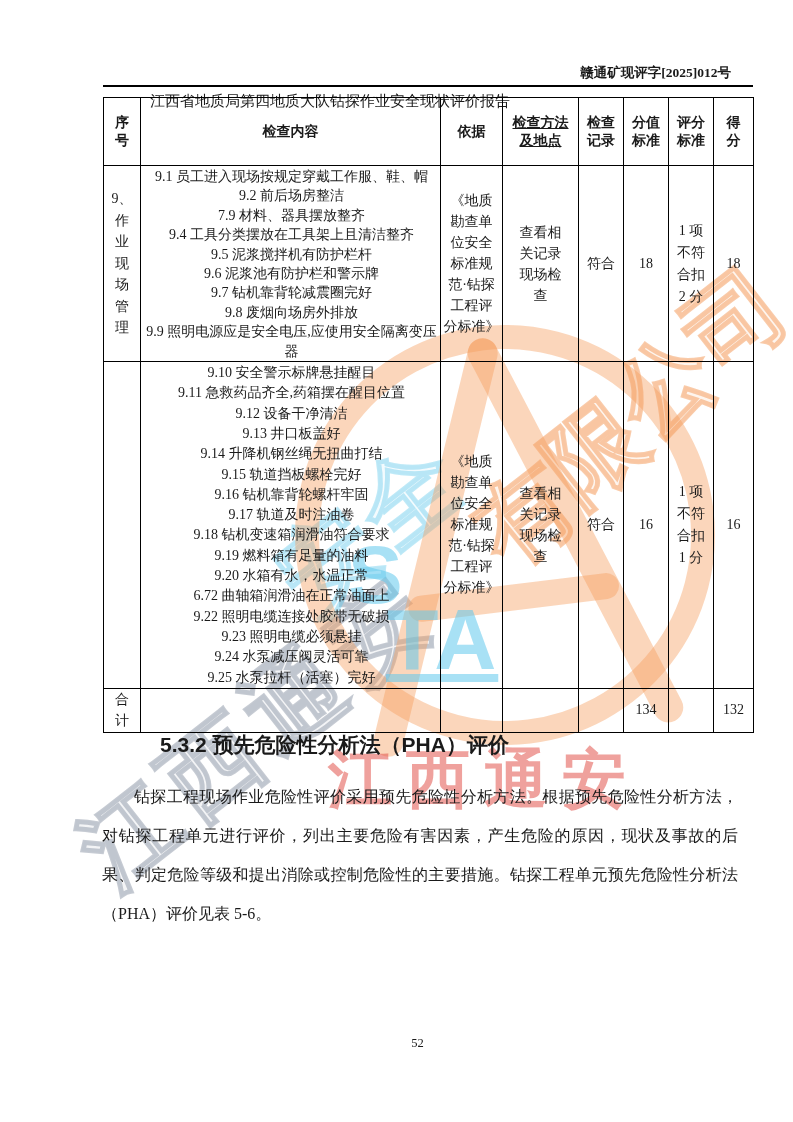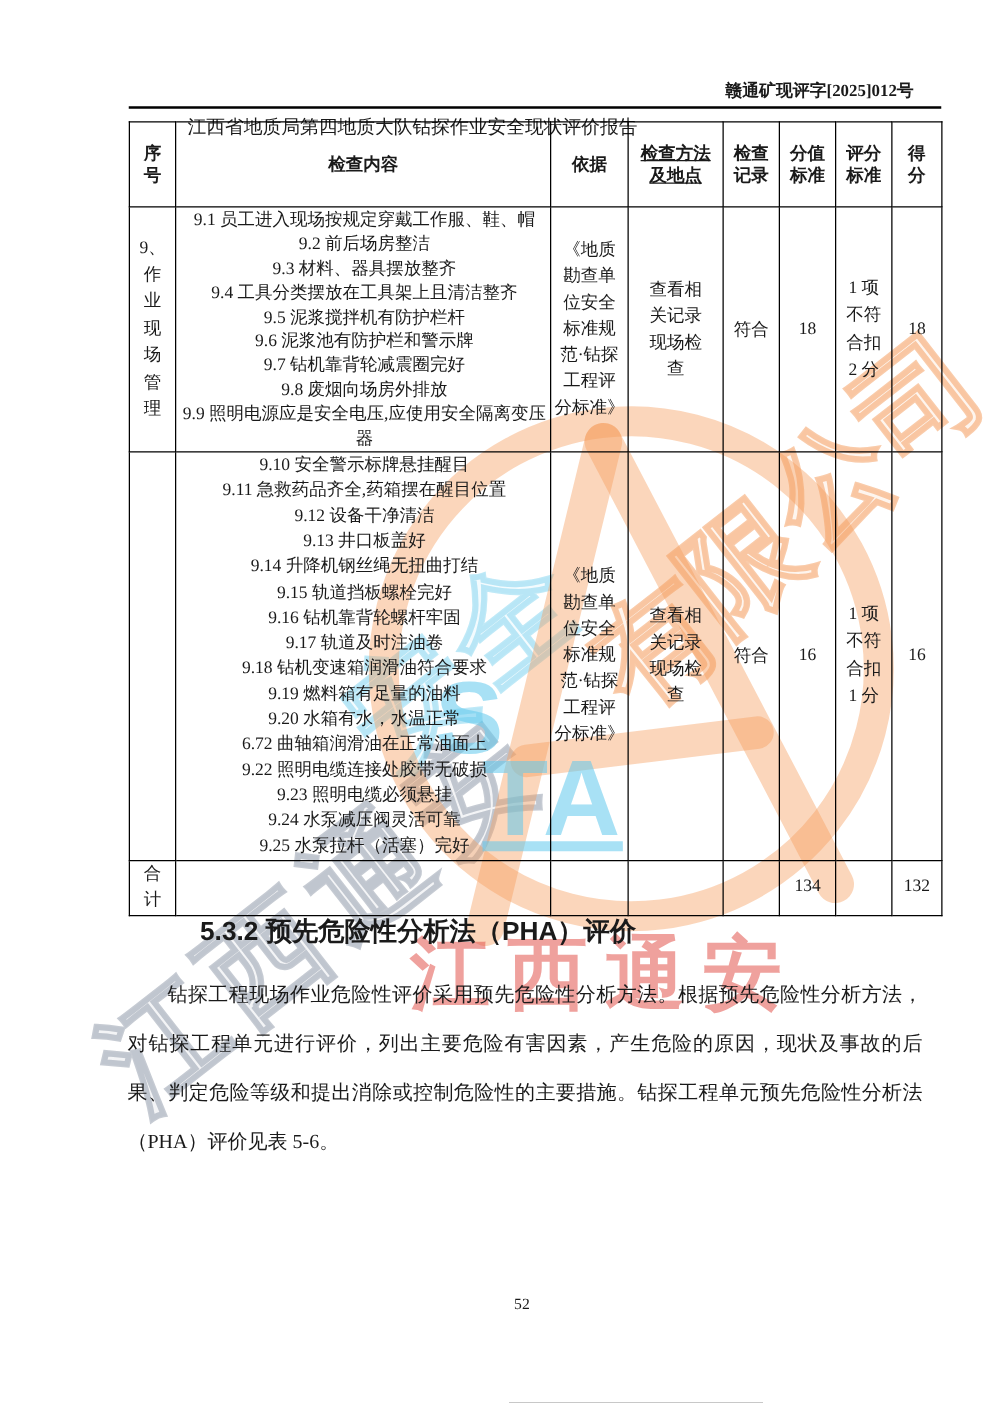--- a/index.html
+++ b/index.html
@@ -156,21 +156,21 @@
                 <div>现</div>
                 <div>场</div>
                 <div>管</div>
                 <div>理</div>
               </div>
         </td>
         <td class="c-content">
           <div>
                 <div>9.1 员工进入现场按规定穿戴工作服、鞋、帽</div>
                 <div>9.2 前后场房整洁</div>
-                <div>9.3 材料、器具摆放整齐</div>
+                <div>7.9 材料、器具摆放整齐</div>
                 <div>9.4 工具分类摆放在工具架上且清洁整齐</div>
                 <div>9.5 泥浆搅拌机有防护栏杆</div>
                 <div>9.6 泥浆池有防护栏和警示牌</div>
                 <div>9.7 钻机靠背轮减震圈完好</div>
                 <div>9.8 废烟向场房外排放</div>
                 <div>9.9 照明电源应是安全电压,应使用安全隔离变压器</div>
               </div>
         </td>
         <td>
           <div class="lines">

